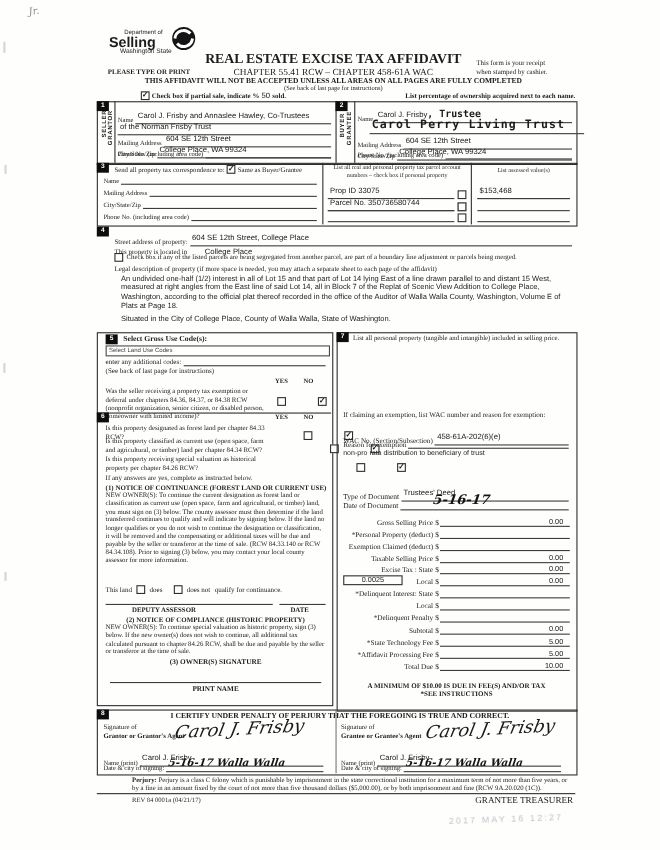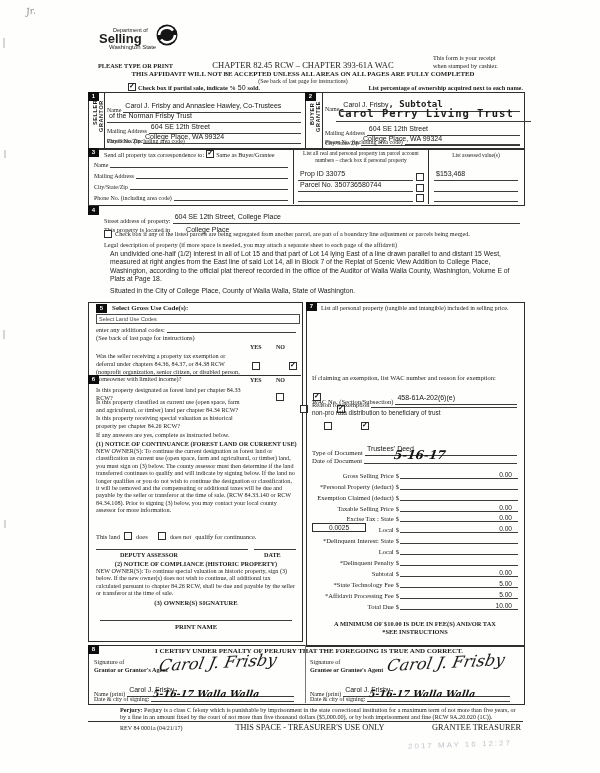--- a/index.html
+++ b/index.html
@@ -66,21 +66,22 @@
       <div class="sans" style="font-size:6px;margin-left:10px;">Washington State</div>
       <svg width="24" height="24" style="position:absolute;left:56px;top:-4px;">
         <circle cx="12" cy="12" r="10.5" fill="#151515"></circle>
         <path d="M4 12 a8 8 0 0 1 14 -4.5" stroke="#fff" stroke-width="2.6" fill="none"></path>
         <path d="M20 12 a8 8 0 0 1 -14 4.5" stroke="#fff" stroke-width="2.6" fill="none"></path>
       </svg>
     </div>
   </div>
 
   
-  <div class="abs ctr serif" style="left:88px;top:60px;width:430px;font-size:8.5px;">CHAPTER 82.45 RCW – CHAPTER 393-61A WAC</div>
+  <div class="abs ctr b serif" style="left:88px;top:46px;width:430px;font-size:12.5px;">REAL ESTATE EXCISE TAX AFFIDAVIT</div>
+  <div class="abs ctr serif" style="left:88px;top:60px;width:430px;font-size:8.5px;">CHAPTER 55.41 RCW – CHAPTER 458-61A WAC</div>
   <div class="abs b serif" style="left:98px;top:62px;font-size:6.3px;">PLEASE TYPE OR PRINT</div>
   <div class="abs serif" style="left:433px;top:54px;width:92px;font-size:6.3px;line-height:1.3;">
     <span>This form is your receipt</span><br>
     <span>when stamped by cashier.</span>
   </div>
   <div class="abs ctr b serif" style="left:88px;top:70px;width:430px;font-size:6.8px;">THIS AFFIDAVIT WILL NOT BE ACCEPTED UNLESS ALL AREAS ON ALL PAGES ARE FULLY COMPLETED</div>
   <div class="abs ctr serif" style="left:88px;top:77.5px;width:430px;font-size:5.8px;">(See back of last page for instructions)</div>
 
   
   <div class="abs" style="left:128px;top:83px;display:flex;align-items:center;gap:2px;">
@@ -122,21 +123,21 @@
     <span class="uline"><span class="filled">College Place, WA  99324</span></span>
   </div>
   <div class="frow" style="left:107px;top:136px;width:194px;">
     <span class="flabel">Phone No. (including area code)</span>
     <span class="uline"></span>
   </div>
 
   
   <div class="frow" style="left:325px;top:93px;width:195px;">
     <span class="flabel">Name</span>
-    <span class="uline"><span class="filled">Carol J. Frisby</span><span class="mono b" style="font-size:9px;">, Subtotal</span></span>
+    <span class="uline"><span class="filled">Carol J. Frisby</span><span class="mono b" style="font-size:9px;">, Trustee</span></span>
   </div>
   <div class="frow" style="left:336px;top:103px;width:195px;">
     <span class="uline"><span class="mono b" style="font-size:10.5px;letter-spacing:1px;">Carol Perry Living Trust</span></span>
   </div>
   <div class="frow" style="left:325px;top:117px;width:195px;">
     <span class="flabel">Mailing Address</span>
     <span class="uline"><span class="filled">604 SE 12th Street</span></span>
   </div>
   <div class="frow" style="left:325px;top:127px;width:195px;">
     <span class="flabel">City/State/Zip</span>
@@ -420,17 +421,16 @@
 
   
   <div class="abs para serif" style="left:120px;top:707px;width:403px;">
     <span class="b">Perjury:</span>
     <span>Perjury is a class C felony which is punishable by imprisonment in the state correctional institution for a maximum term of not more than five years, or by a fine in an amount fixed by the court of not more than five thousand dollars ($5,000.00), or by both imprisonment and fine (RCW 9A.20.020 (1C)).</span>
   </div>
   <div class="hline" style="left:88px;top:721px;width:435px;"></div>
 
   
   <div class="abs serif" style="left:120px;top:725px;font-size:6px;">REV 84 0001a (04/21/17)</div>
-  <div class="abs serif ctr" style="left:200px;top:723px;width:220px;font-size:8.3px;">THIS SPACE - TREASURER'S USE ONLY</div>
   <div class="abs serif" style="left:432px;top:723px;font-size:8.3px;">GRANTEE TREASURER</div>
   <div class="abs stamp" style="left:408px;top:740px;">2017 MAY 16   12:27</div>
 
 </div>
 
 </body></html>

